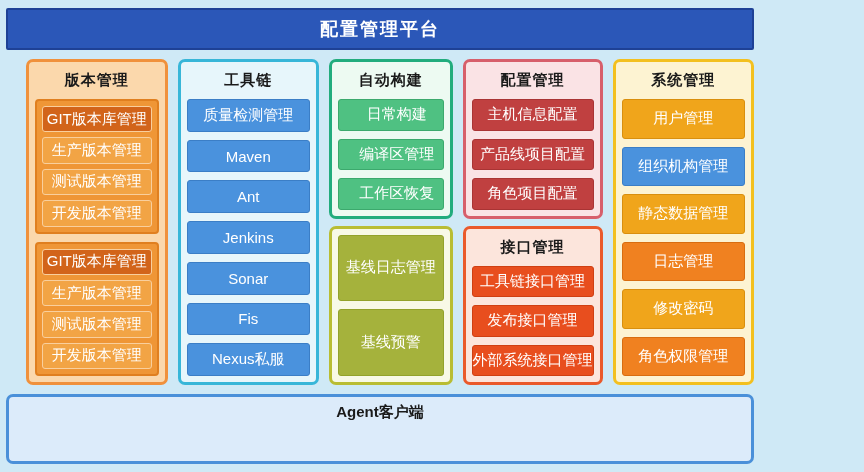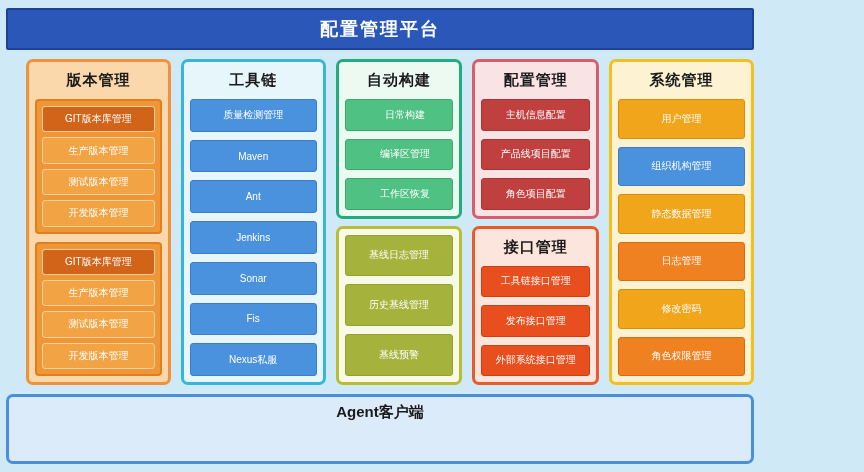--- a/index.html
+++ b/index.html
@@ -36,21 +36,21 @@
   .col-stack { flex: 1 1 0; display: flex; flex-direction: column; gap: 7px; min-height: 0; }
   .col-stack .col { flex: 1 1 0; }
   .col-title {
     flex: 0 0 auto;
     text-align: center; font-weight: bold; font-size: 15px; color: #1a1a1a;
     padding: 3px 0 1px 0;
     letter-spacing: 1px;
   }
   .block {
     display: flex; align-items: center; justify-content: center;
-    color: #fff; font-size: 10px;
+    color: #fff; font-size: 15px;
     border-radius: 3px;
     flex: 1 1 0;
     min-height: 0;
     white-space: nowrap;
   }
   
   .version { background: var(--version-bg); border-color: var(--version-border); margin-left: 20px; }
   .vgroup {
     flex: 1 1 0;
     background: var(--version-group-bg);
@@ -143,21 +143,20 @@
 
     <div class="col-stack">
       <div class="col autobuild">
         <div class="col-title">自动构建</div>
         <div class="block ab">日常构建</div>
         <div class="block ab">编译区管理</div>
         <div class="block ab">工作区恢复</div>
       </div>
       <div class="col baseline">
         <div class="block bl">基线日志管理</div>
-        <div class="block bl">历史基线管理</div>
         <div class="block bl">基线预警</div>
       </div>
     </div>
 
     <div class="col-stack">
       <div class="col config">
         <div class="col-title">配置管理</div>
         <div class="block cf">主机信息配置</div>
         <div class="block cf">产品线项目配置</div>
         <div class="block cf">角色项目配置</div>

